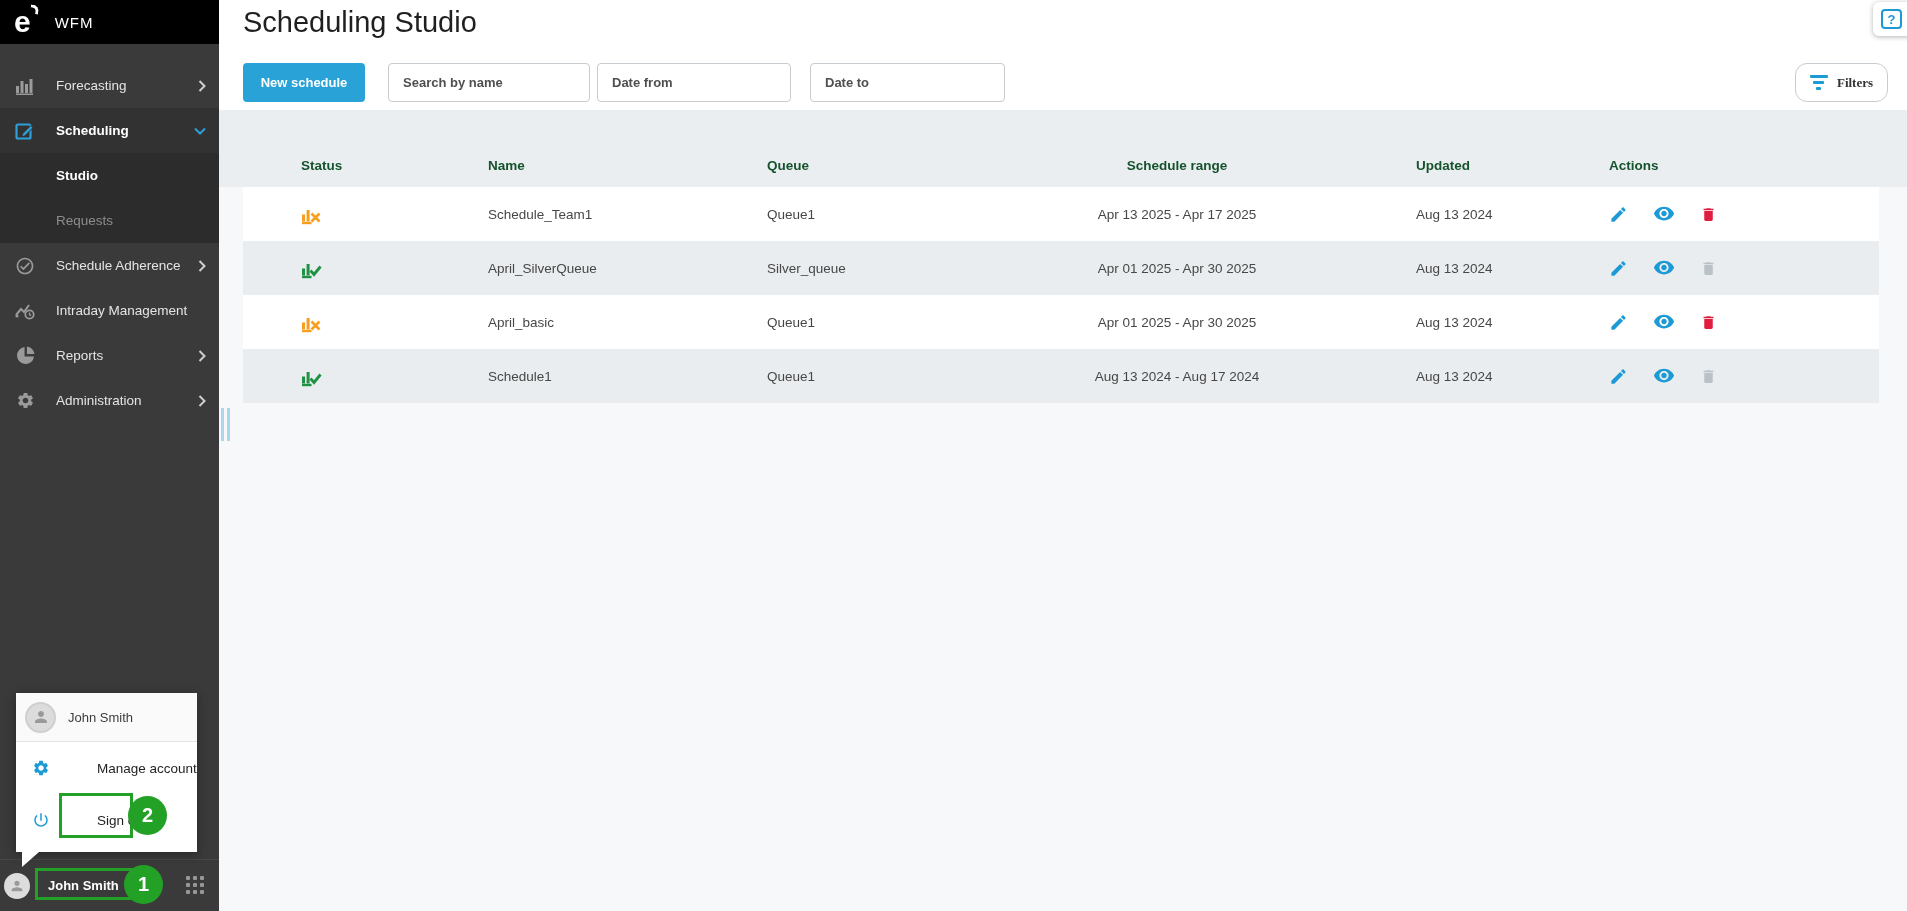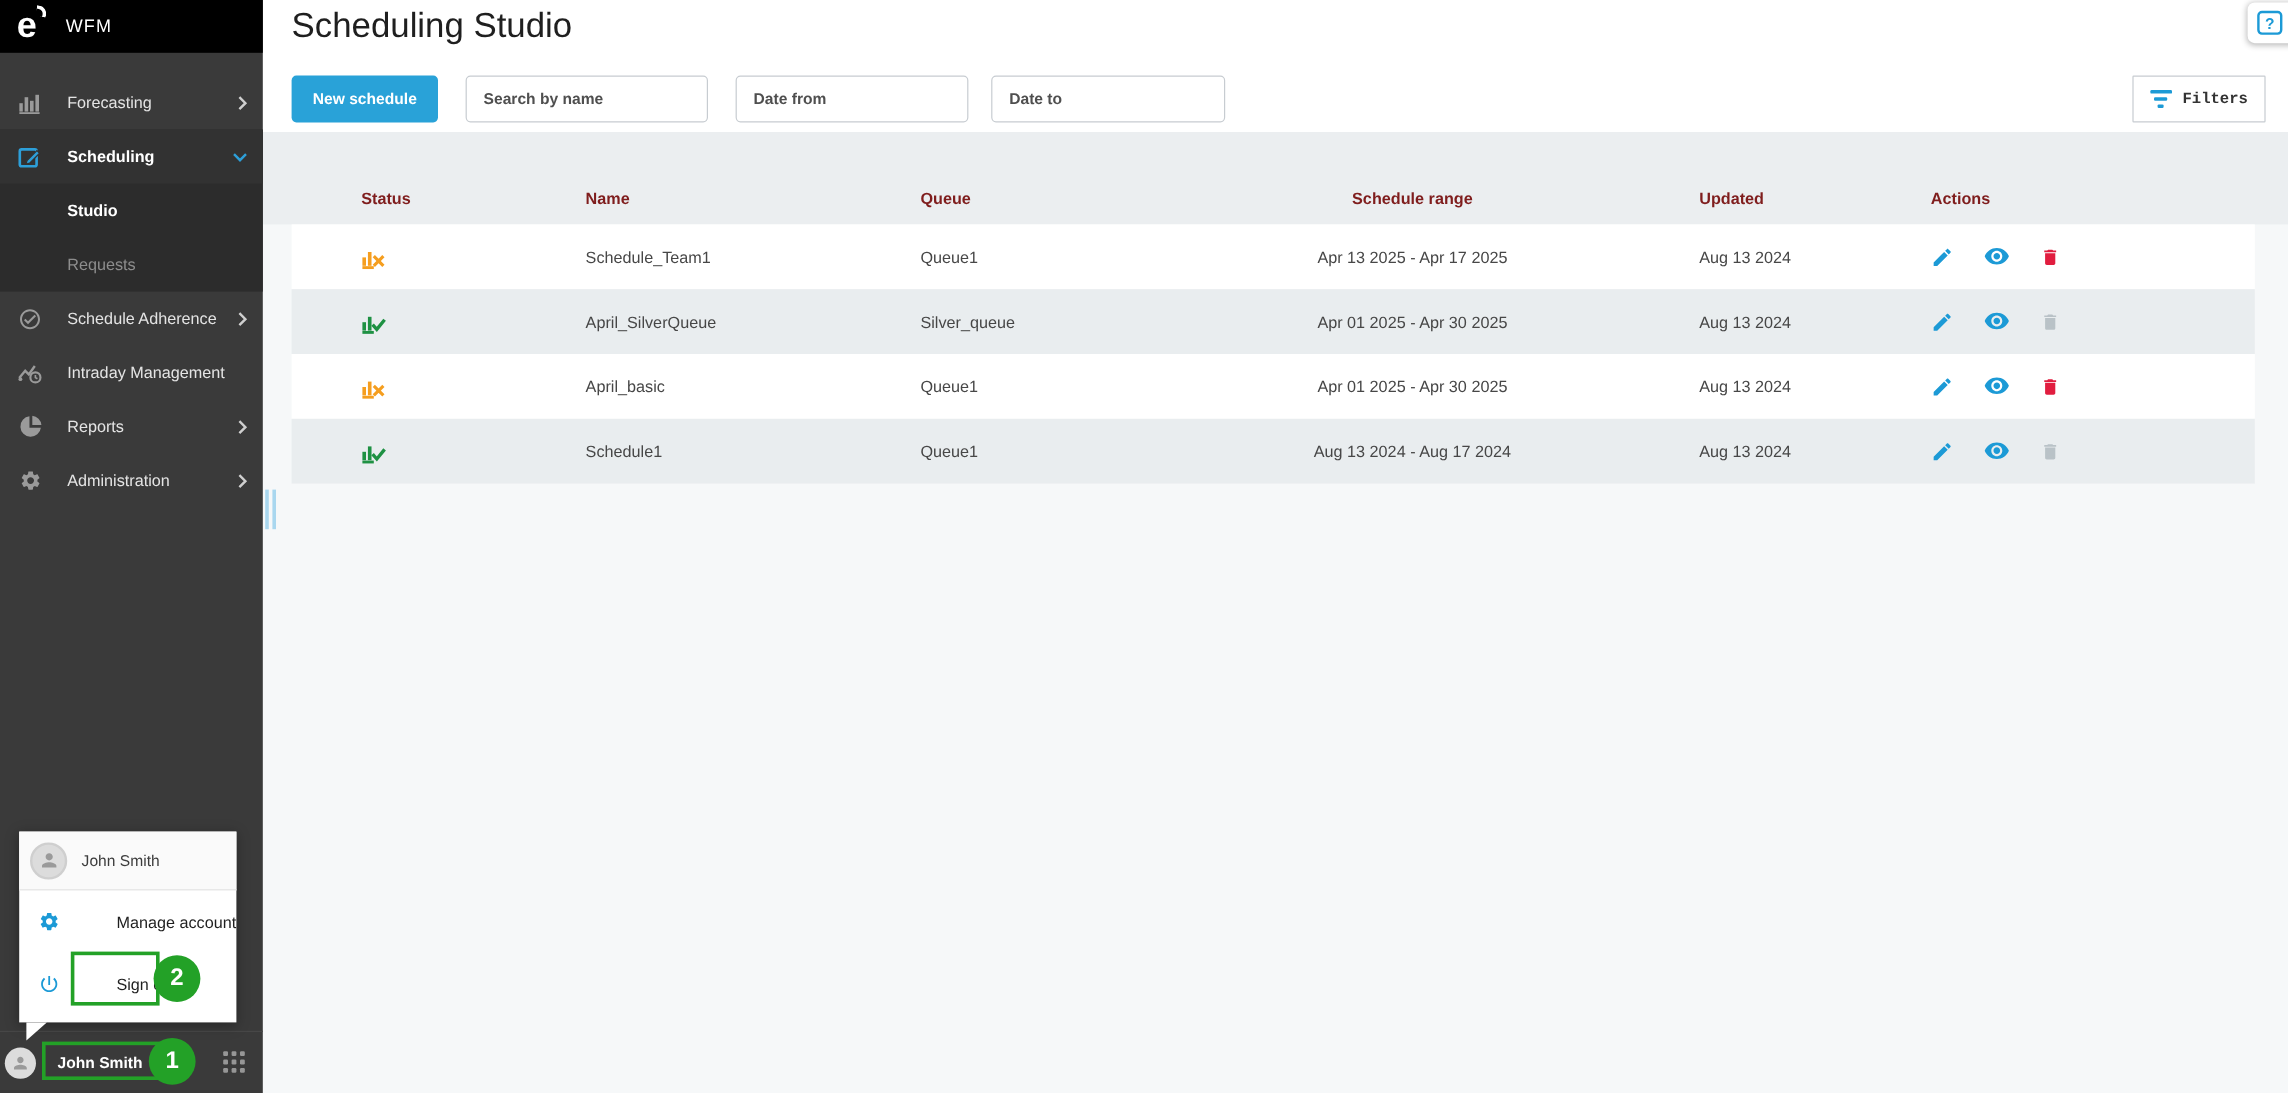--- a/index.html
+++ b/index.html
@@ -51,36 +51,36 @@
 
   
   .main { position:absolute; left:219px; top:0; width:1688px; height:911px; background:#f6f8f9; }
   .toolbar { height:110px; background:#fff; position:relative; }
   .page-title { position:absolute; left:24px; top:6px; font-size:29px; font-weight:500; color:#1f1f1f; }
   .controls { position:absolute; left:24px; top:63px; display:flex; align-items:center; }
   .btn-primary { width:122px; height:39px; background:#29a2d8; border:none; border-radius:4px; color:#fff; font-size:13px; font-weight:700; font-family:inherit; cursor:pointer; }
   .tb-input { height:39px; border:1px solid #c7ccd1; border-radius:4px; background:#fff; padding:0 14px; font-size:13px; font-weight:700; color:#4a4a4a; font-family:inherit; }
   .tb-input::placeholder { color:#4f4f4f; font-weight:700; opacity:1; }
   .in-search { width:202px; margin-left:23px; }
-  .in-from { width:194px; margin-left:23px; }
+  .in-from { width:194px; margin-left:7px; }
   .in-to { width:195px; margin-left:19px; }
-  .btn-filters { position:absolute; right:19px; top:63px; width:111px; height:39px; background:#fff; border:1px solid #c7ccd1; border-radius:1px; display:flex; align-items:center; justify-content:center; gap:9px; cursor:pointer; font-family:Liberation Mono, monospace; }
+  .btn-filters { position:absolute; right:19px; top:63px; width:93px; height:39px; background:#fff; border:1px solid #c7ccd1; border-radius:12px; display:flex; align-items:center; justify-content:center; gap:9px; cursor:pointer; font-family:Liberation Serif, serif; }
   .btn-filters span { font-size:13px; font-weight:700; color:#333; }
   .filter-ic { display:flex; flex-direction:column; align-items:center; gap:3px; }
   .filter-ic i { display:block; height:3px; background:#1c9ad6; border-radius:1px; }
   .filter-ic i:nth-child(1){ width:18px; } .filter-ic i:nth-child(2){ width:11px; } .filter-ic i:nth-child(3){ width:5px; }
 
   .help-card { position:absolute; left:1873px; top:2px; width:44px; height:34px; background:#fff; border-radius:6px; box-shadow:0 1px 5px rgba(0,0,0,.3); z-index:30; cursor:pointer; }
   .help-ic { position:absolute; left:8px; top:7px; width:21px; height:20px; border:2px solid #1c9ad6; border-radius:4px; color:#1c9ad6; font-size:13px; font-weight:700; display:flex; align-items:center; justify-content:center; }
 
   
   .tgrid { display:grid; grid-template-columns:187px 279px 279px 378px 185px 1fr; }
   .head-band { height:77px; background:#ebeef0; }
   .head-band .tgrid { margin-left:24px; width:1636px; height:100%; align-items:end; padding-bottom:14px; }
-  .th { font-size:13.5px; font-weight:700; color:#7f1d1d; }
+  .th { font-size:13.5px; font-weight:700; color:#14532d; }
   .pad-a { padding-left:58px; } .pad-b { padding-left:50px; }
   .col-center { text-align:center; }
   .tbody { margin-left:24px; width:1636px; }
   .trow { height:54px; background:#fff; align-items:center; font-size:13.5px; color:#474747; }
   .trow.alt { background:#e9edef; }
   .cell-actions { display:flex; align-items:center; gap:25px; padding-left:58px; }
   .icon-btn { background:none; border:none; padding:0; cursor:pointer; display:flex; align-items:center; }
   .icon-btn.disabled svg path { fill:#b9c2c7; }
   .status-wrap { display:flex; padding-left:58px; }
 

